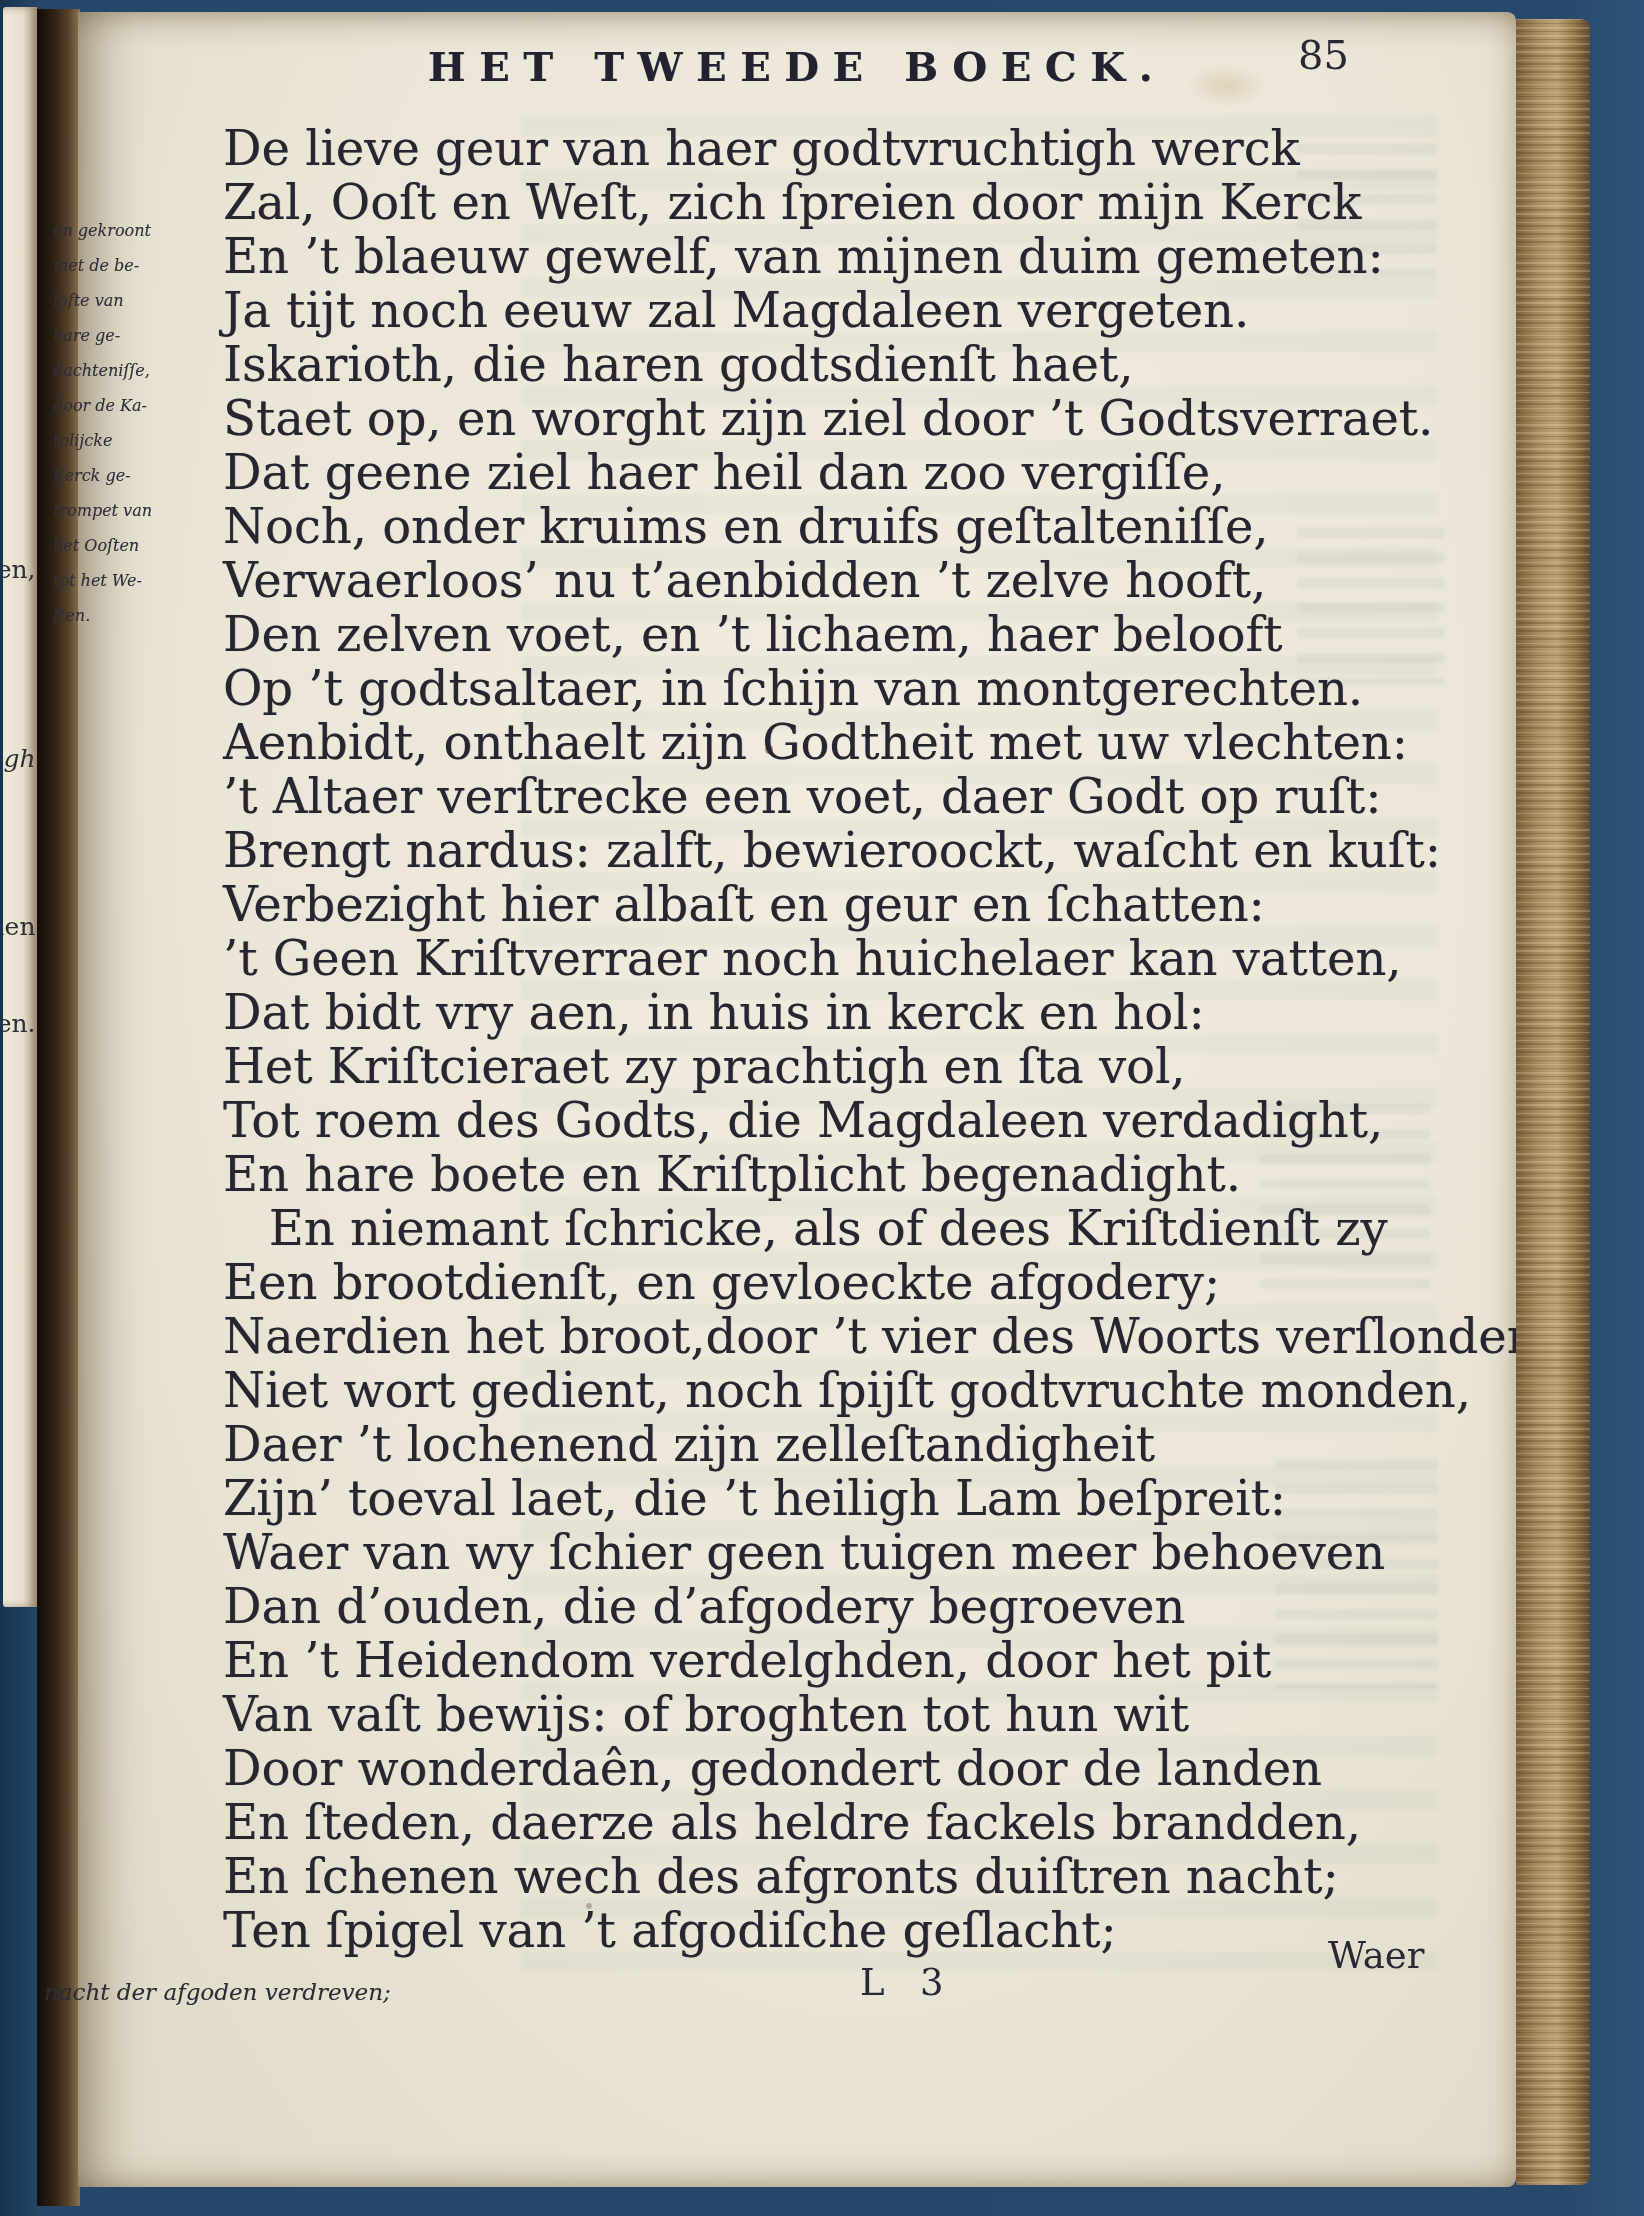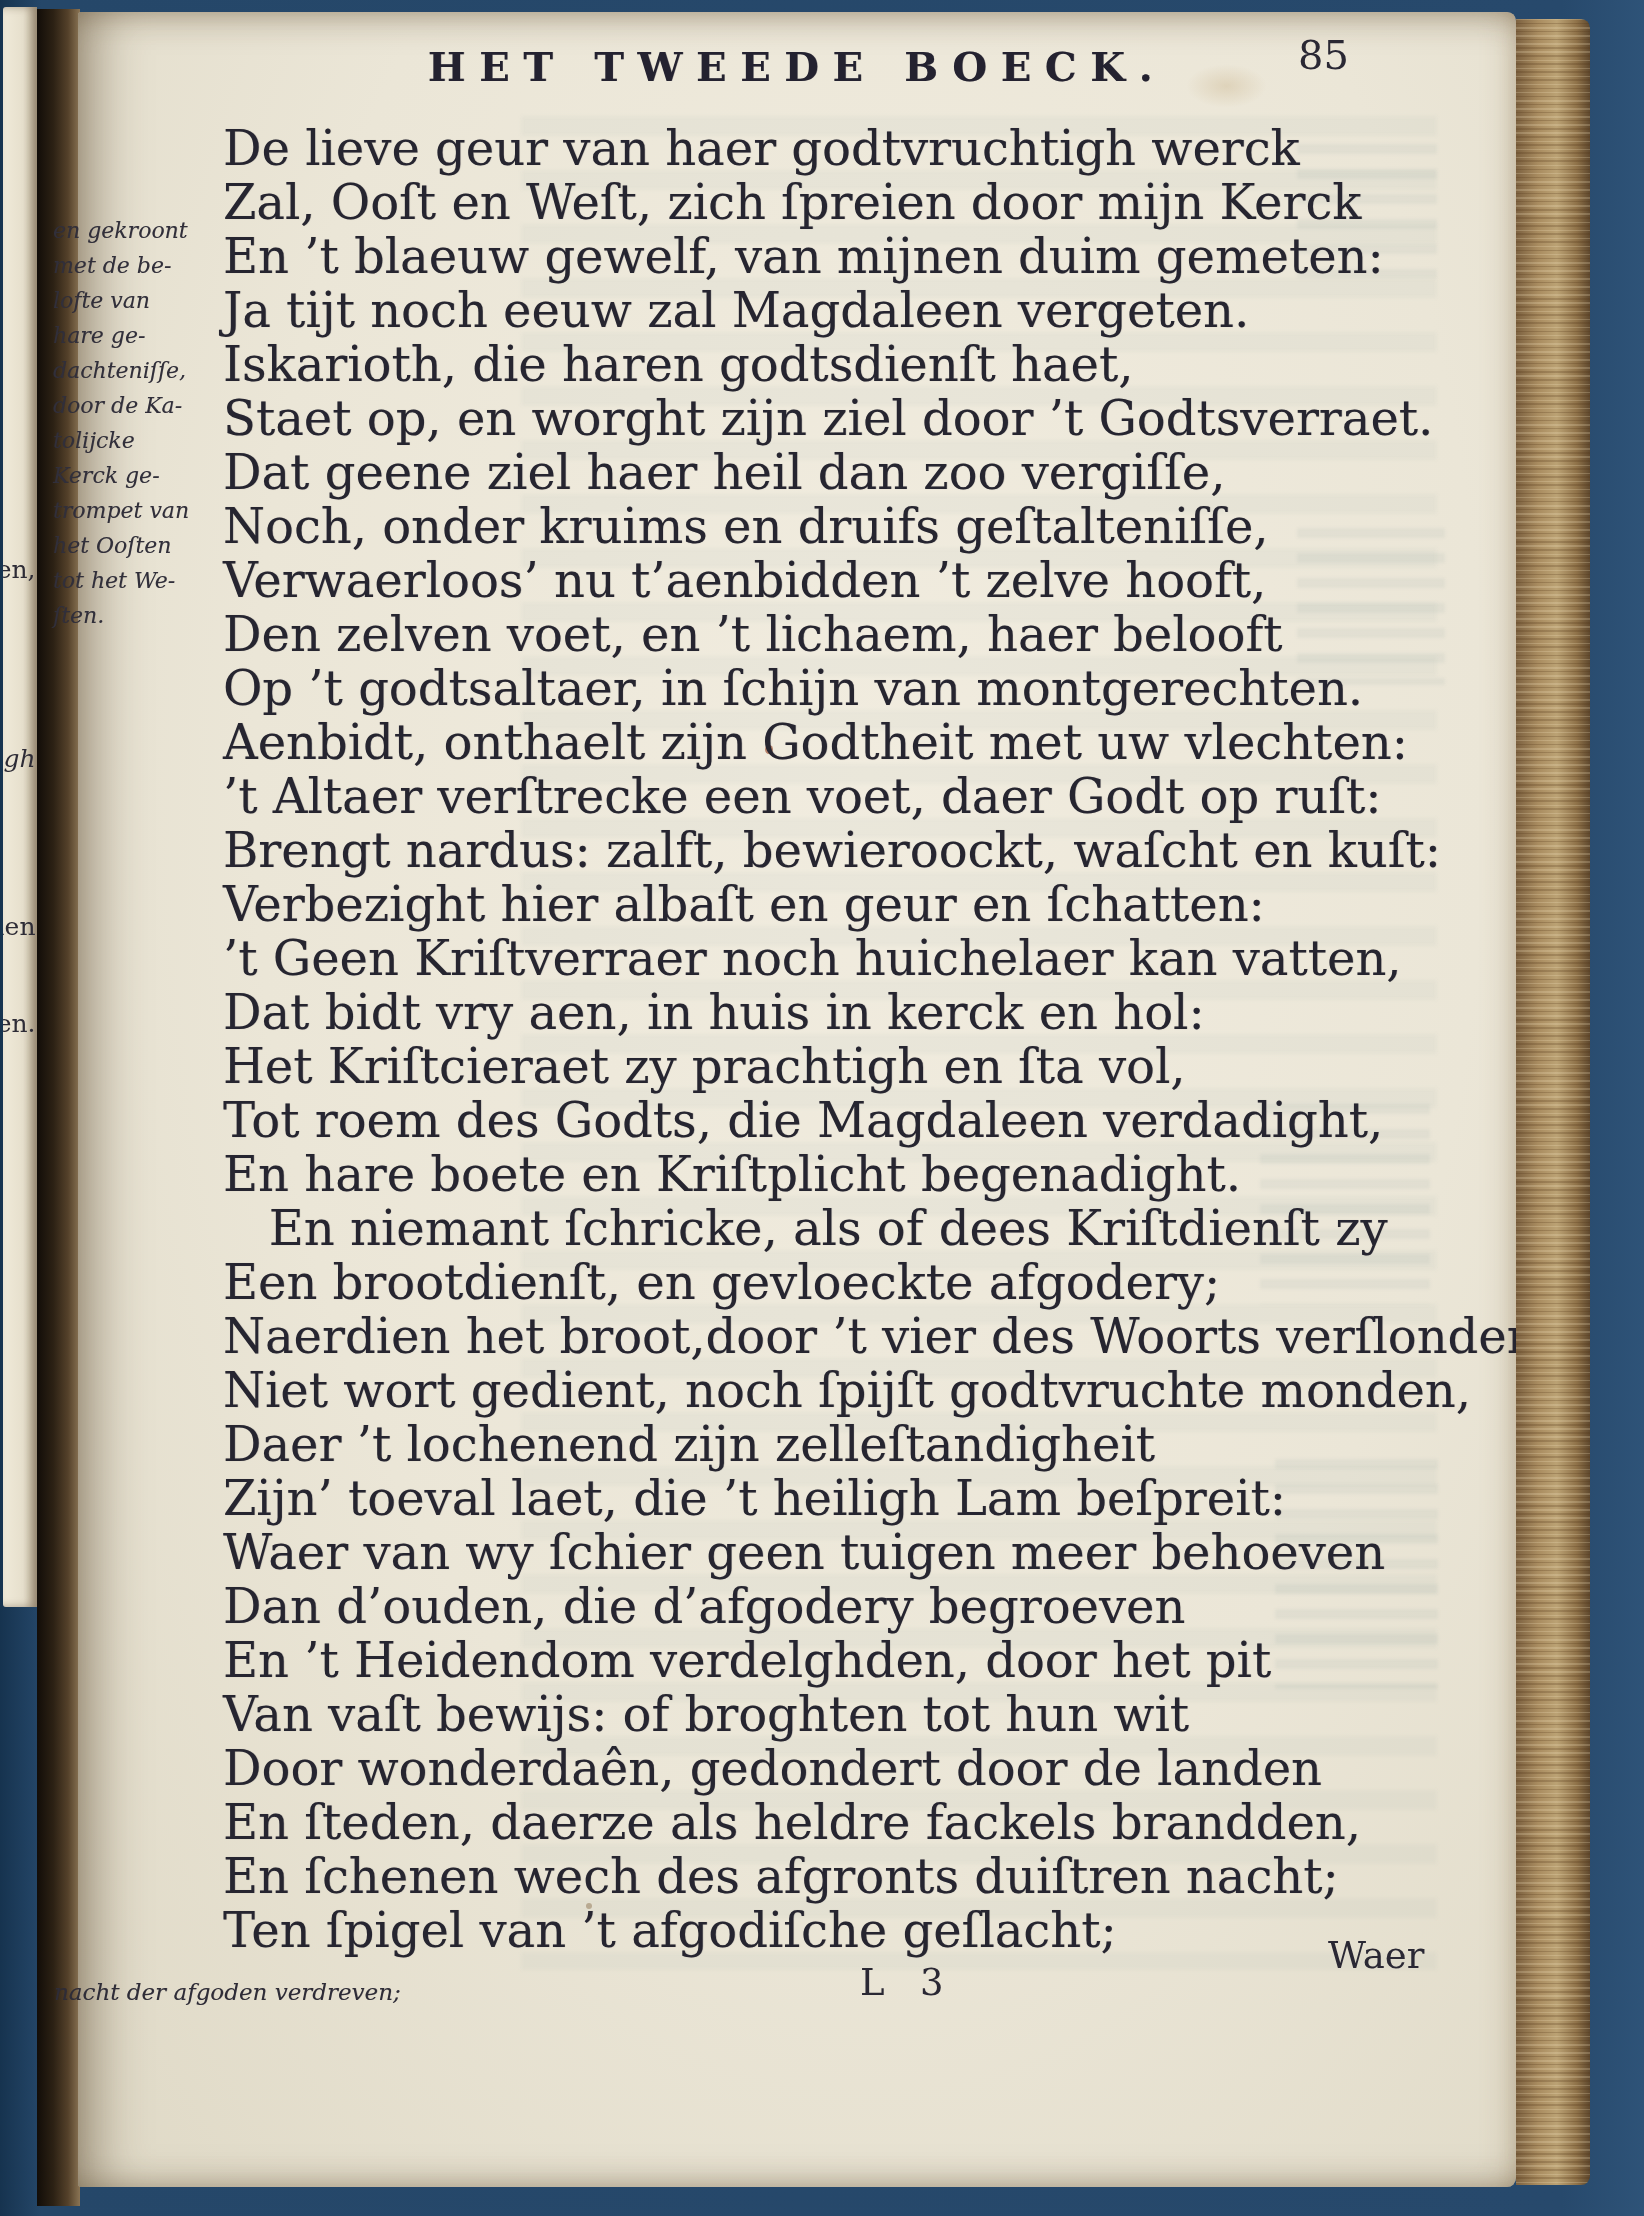--- a/index.html
+++ b/index.html
@@ -47,29 +47,29 @@
     font-size:40px;font-weight:bold;letter-spacing:.34em;color:#242230;
     text-shadow:0.4px 0.4px 0.6px rgba(35,30,45,.4);
   }
   .page-number{position:absolute;left:1220px;top:20.7px;font-size:40px;color:#2a2834;}
   .poem{
     position:absolute;left:145px;top:109px;width:1271px;
     font-size:48px;line-height:54px;color:#262530;white-space:pre;
     text-shadow:0.4px 0.4px 0.7px rgba(35,30,45,.32);
   }
   .mnote{
-    position:absolute;font-style:italic;font-size:22px;line-height:35px;
+    position:absolute;font-style:italic;font-size:16px;line-height:35px;
     color:#312f3a;width:176px;text-shadow:0.3px 0.3px 0.4px rgba(40,35,50,.3);
   }
   .mnote1{left:-25px;top:201px;}
   .mnote2{left:-26.6px;top:1204px;}
   .mnote3{left:-31px;top:1581px;}
   .mnote-footer{
     position:absolute;left:-34px;top:1967px;font-style:italic;font-size:23px;
-    color:#2e2c37;white-space:nowrap;text-shadow:0.3px 0.3px 0.4px rgba(40,35,50,.3);margin-left:10px;
+    color:#2e2c37;white-space:nowrap;text-shadow:0.3px 0.3px 0.4px rgba(40,35,50,.3);
   }
   .signature{position:absolute;left:782px;top:1949px;font-size:37px;color:#2a2834;letter-spacing:11.8px;}
   .catchword{position:absolute;left:1250px;top:1922px;font-size:37px;color:#2a2834;}
   
   .bleed-main{
     position:absolute;left:443px;top:89px;width:916px;height:1869px;opacity:.6;
     background:repeating-linear-gradient(to bottom,transparent 0 14.8px,rgba(120,148,148,.10) 14.8px 35px,transparent 35px 54px);
     filter:blur(2.2px);pointer-events:none;
   }
   .ghost{position:absolute;opacity:.55;filter:blur(1.5px);pointer-events:none;

